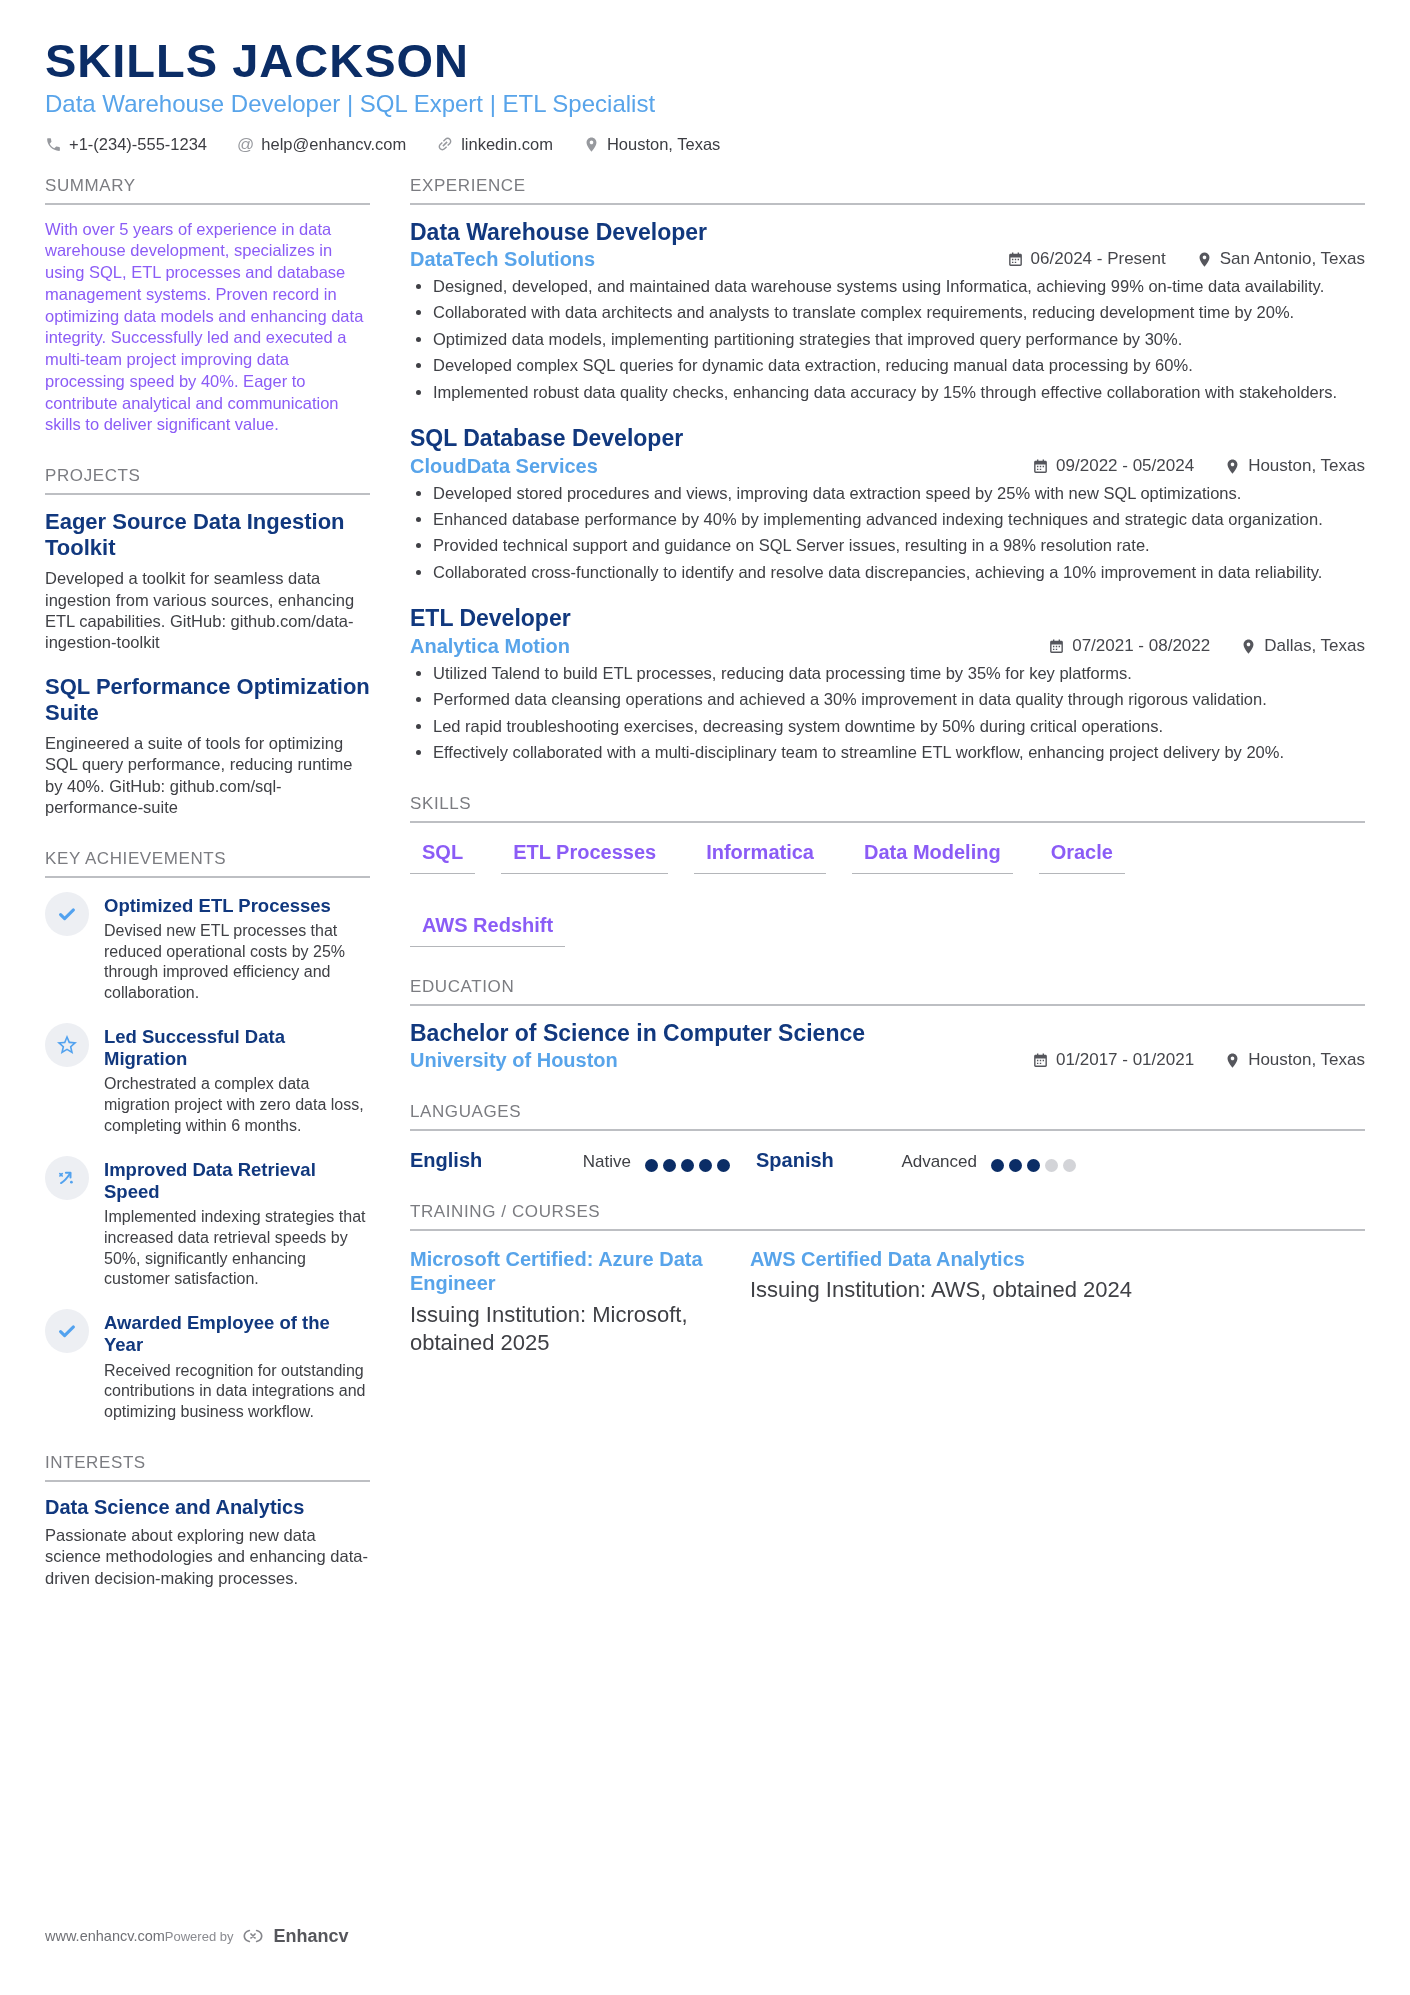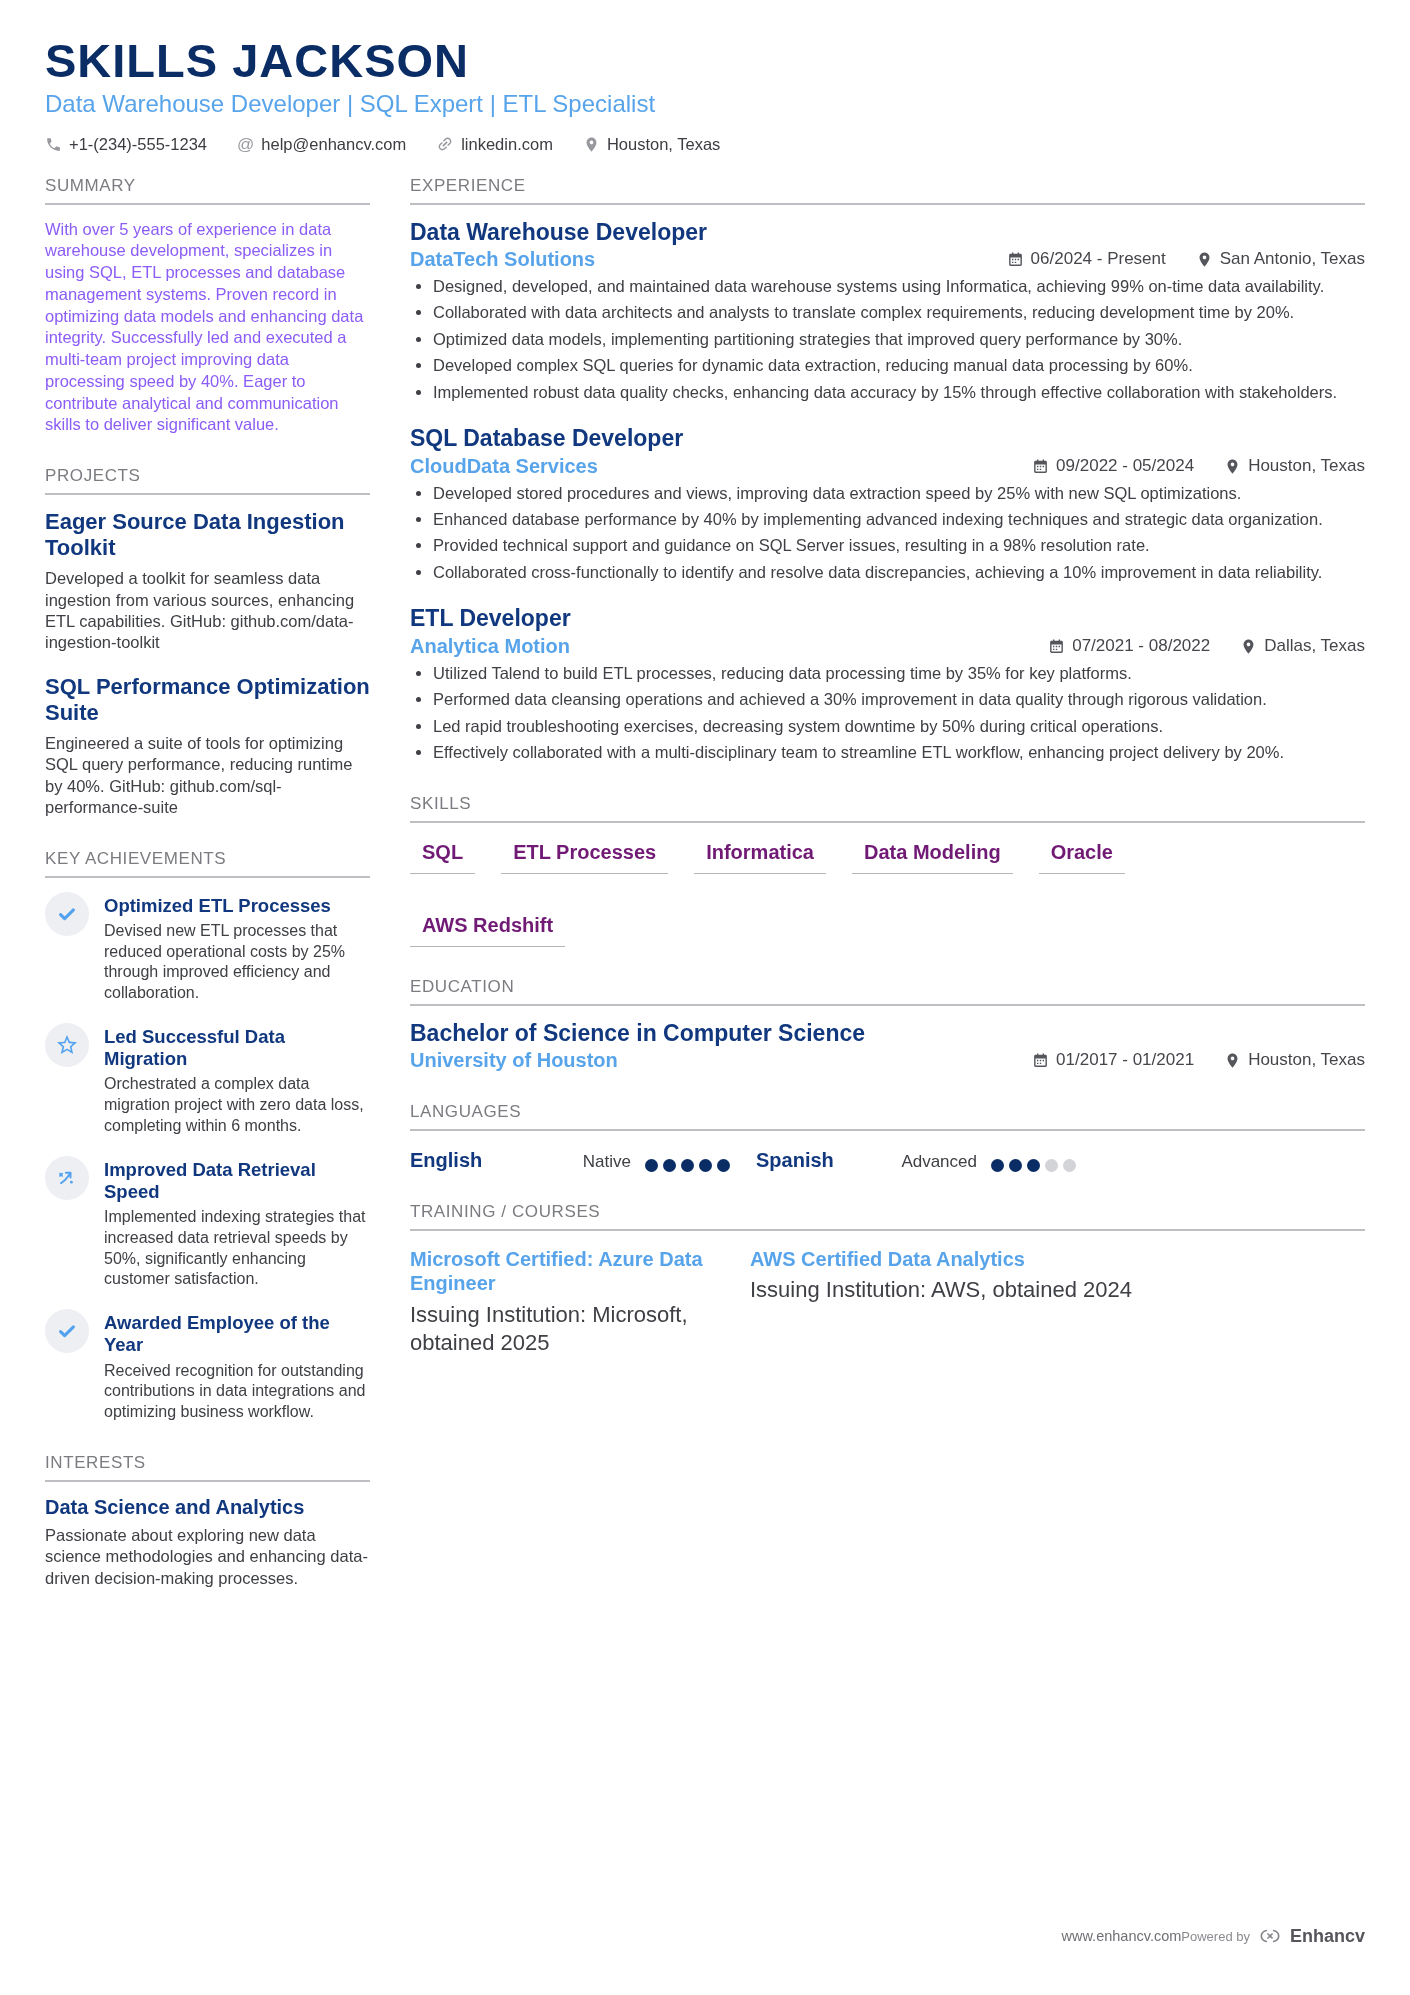--- a/index.html
+++ b/index.html
@@ -42,35 +42,35 @@
   .job { margin-bottom:22px; }
   .job-title, .degree { margin:0 0 3px 0; font-size:23px; font-weight:600; color:#11387e; line-height:1.15; }
   .company-row { display:flex; justify-content:space-between; align-items:center; margin:1px 0 5px 0; }
   .company { font-size:20px; font-weight:600; color:#58a4ea; }
   .meta { display:flex; gap:30px; align-items:center; font-size:17px; color:#45464b; }
   .meta-item { display:flex; align-items:center; gap:7px; }
   .meta-icon { fill:#55565c; }
   ul.bullets { margin:4px 0 0 0; padding-left:23px; font-size:16.5px; line-height:1.3; color:#3f4045; }
   ul.bullets li { margin-bottom:5px; }
   .skills { display:flex; flex-wrap:wrap; gap:20px 26px; padding-top:4px; }
-  .skill { font-size:20px; font-weight:600; color:#701a75; padding:0 12px 9px 12px; border-bottom:1.5px solid #b4b6ba; }
+  .skill { font-size:20px; font-weight:600; color:#8b5cf6; padding:0 12px 9px 12px; border-bottom:1.5px solid #b4b6ba; }
   .flex-break { flex-basis:100%; height:0; }
   .langs { display:grid; grid-template-columns:320px 320px; column-gap:26px; padding-top:4px; }
   .lang { display:flex; align-items:flex-end; }
   .lang-name { flex:1; font-size:20px; font-weight:600; color:#11387e; }
   .lang-level { font-size:17px; color:#3f4045; margin-right:14px; }
   .dots { display:flex; gap:5px; }
   .dot { width:13px; height:13px; border-radius:50%; background:#d3d4d8; }
   .dot.on { background:#0b2d66; }
   .courses { display:grid; grid-template-columns:300px 1fr; column-gap:40px; padding-top:2px; }
   .course-title { margin:0 0 5px 0; font-size:20px; font-weight:600; color:#58a4ea; line-height:1.22; }
   .course-desc { margin:0; font-size:22px; line-height:1.3; color:#3f4045; }
   
-  .footer { position:absolute; left:61px; right:45px; bottom:48px;
-            display:flex; justify-content:flex-end; align-items:center; }
+  .footer { position:absolute; left:45px; right:45px; bottom:48px;
+            display:flex; justify-content:flex-start; align-items:center; }
   .site { font-size:14.5px; color:#6f7075; text-decoration:none; }
   .powered { display:flex; align-items:center; gap:9px; }
   .powered-label { font-size:13px; color:#8a8b90; }
   .brand { font-size:18px; font-weight:600; color:#55565b; }
 </style>
 </head>
 <body>
 
 <div class="page">
 

